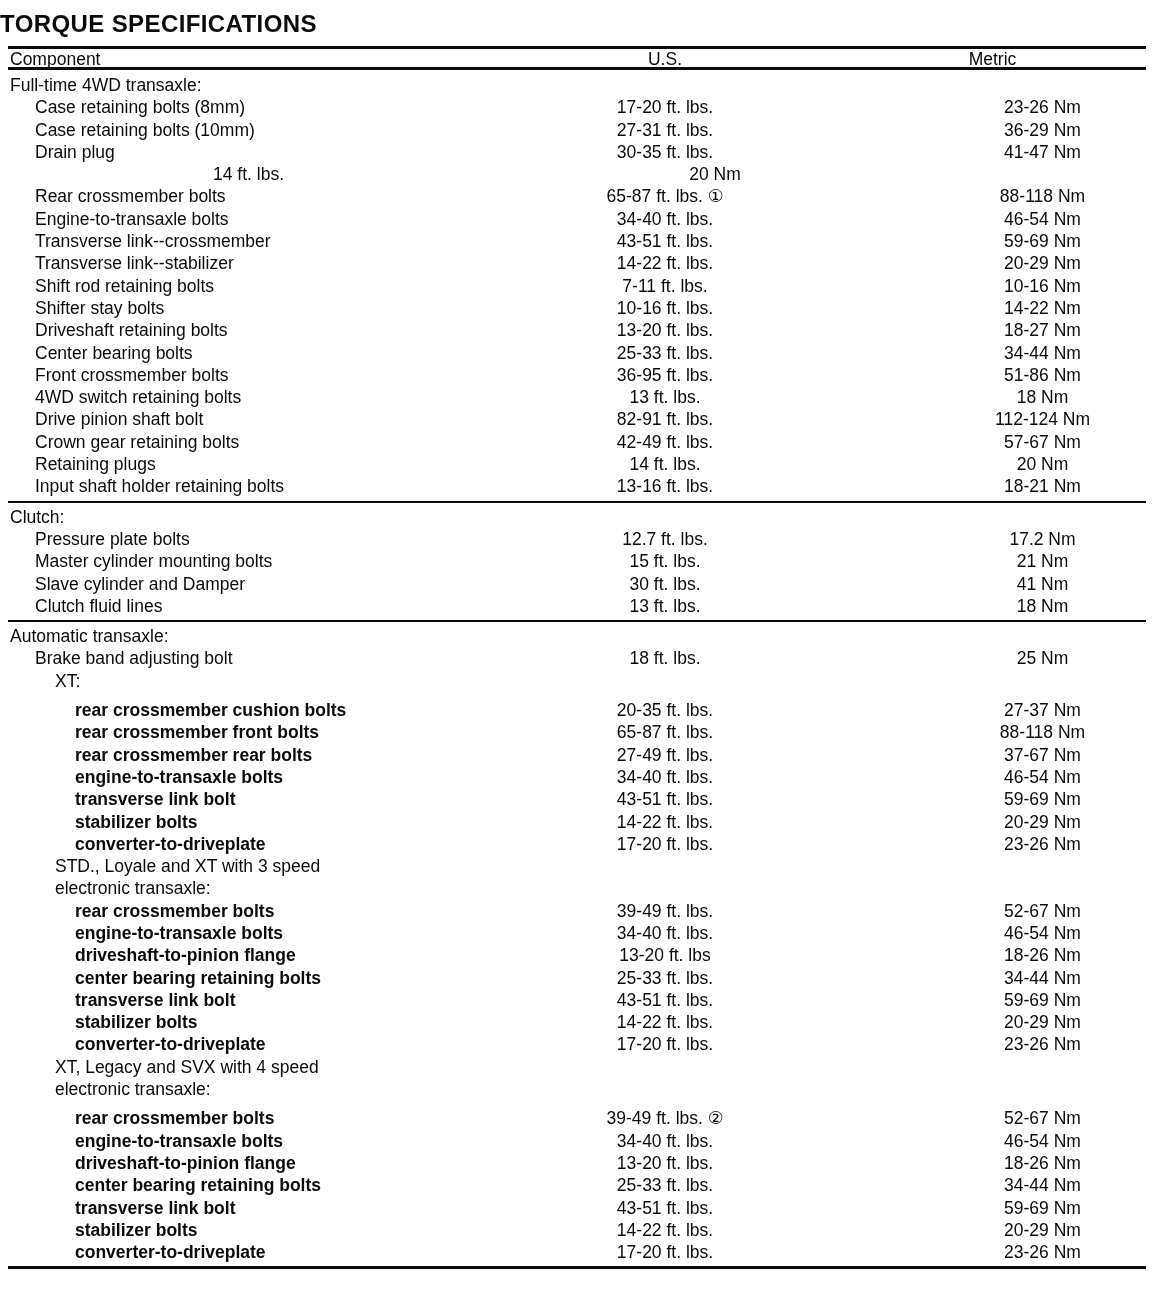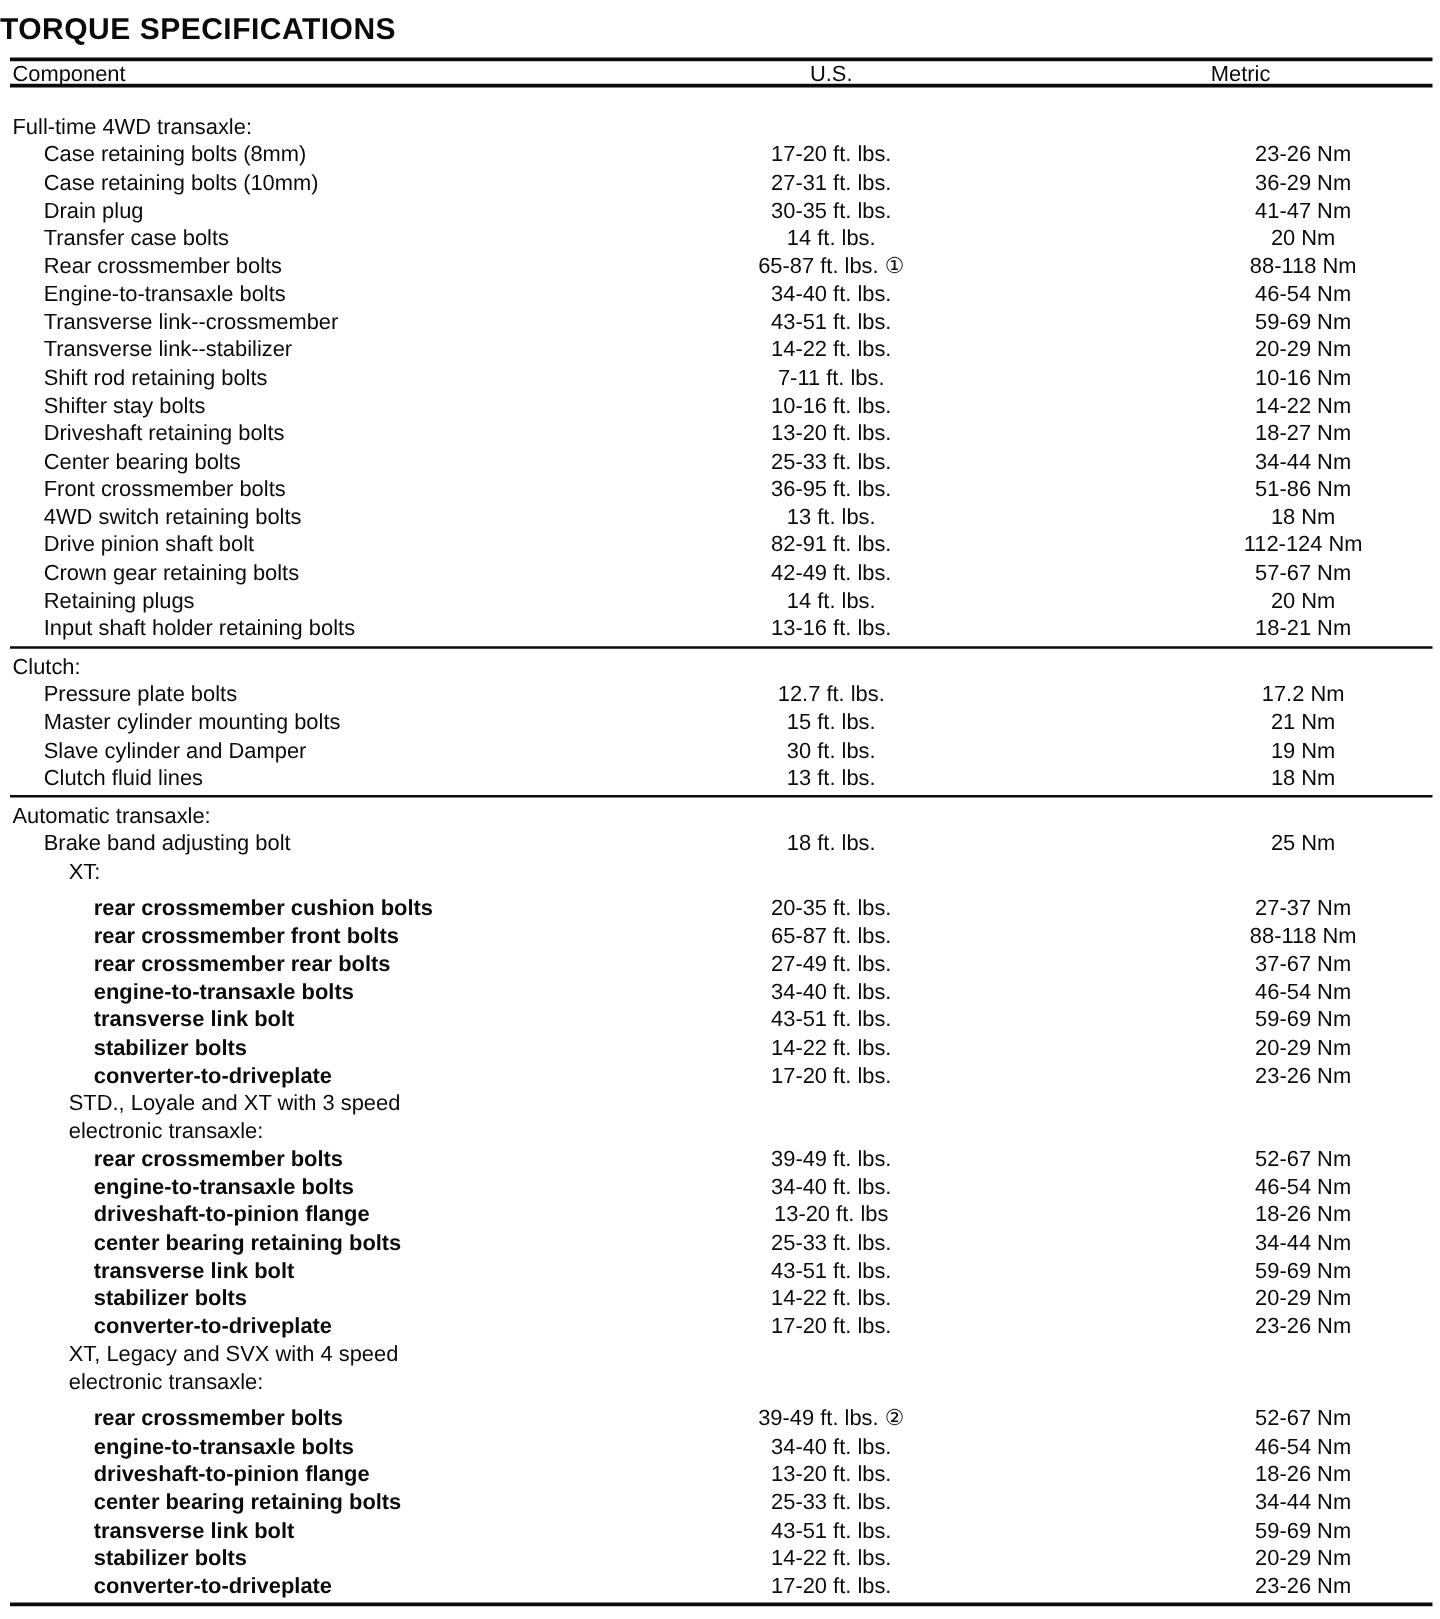--- a/index.html
+++ b/index.html
@@ -17,21 +17,21 @@
     line-height: 28px;
     text-align: left;
   }
   .rule { background: #0b0b0b; margin-left: 8px; margin-right: 6px; }
   .rule.heavy { height: 3px; }
   .rule.thin { height: 2px; }
   .grid { display: grid; grid-template-columns: 497px 336px 1fr; }
   .head-row { height: 18px; align-items: center; font-size: 17.5px; }
   .head-row .comp { padding-left: 10px; }
   .cell.us, .cell.metric { text-align: center; }
-  #table-body { margin-top: 20px; }
+  #table-body { margin-top: 4px; }
   .row { font-size: 17.5px; line-height: 22.3px; }
   .row .metric { padding-left: 100px; }
   .row.lv0 .comp { padding-left: 10px; }
   .row.lv1 .comp { padding-left: 35px; }
   .row.lv2 .comp { padding-left: 55px; }
   .row.lv3 .comp { padding-left: 75px; font-weight: bold; }
   .row.gap { margin-top: 7px; }
   .section-divider { margin-top: 3px; margin-bottom: 3px; }
   .bottom-rule { margin-top: 3px; }
 </style>
@@ -71,21 +71,20 @@
     <div class="cell metric">36-29 Nm</div>
   </div>
 
   <div class="grid row lv1">
     <div class="cell comp">Drain plug</div>
     <div class="cell us">30-35 ft. lbs.</div>
     <div class="cell metric">41-47 Nm</div>
   </div>
 
   <div class="grid row lv1">
-    <div class="cell comp">Transfer case bolts</div>
     <div class="cell us">14 ft. lbs.</div>
     <div class="cell metric">20 Nm</div>
   </div>
 
   <div class="grid row lv1">
     <div class="cell comp">Rear crossmember bolts</div>
     <div class="cell us">65-87 ft. lbs. ①</div>
     <div class="cell metric">88-118 Nm</div>
   </div>
 
@@ -183,21 +182,21 @@
 
   <div class="grid row lv1">
     <div class="cell comp">Master cylinder mounting bolts</div>
     <div class="cell us">15 ft. lbs.</div>
     <div class="cell metric">21 Nm</div>
   </div>
 
   <div class="grid row lv1">
     <div class="cell comp">Slave cylinder and Damper</div>
     <div class="cell us">30 ft. lbs.</div>
-    <div class="cell metric">19 Nm</div>
+    <div class="cell metric">41 Nm</div>
   </div>
 
   <div class="grid row lv1">
     <div class="cell comp">Clutch fluid lines</div>
     <div class="cell us">13 ft. lbs.</div>
     <div class="cell metric">18 Nm</div>
   </div>
 
   <div class="rule thin section-divider"></div>
 

